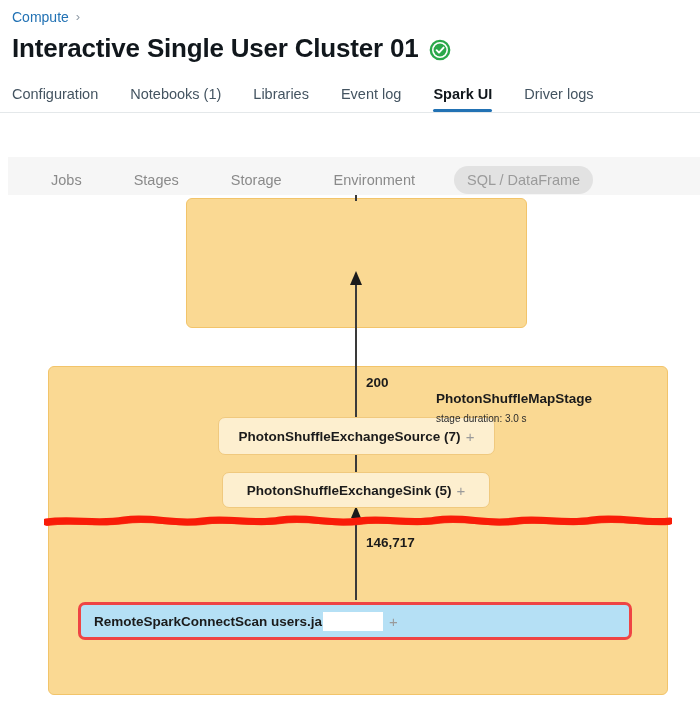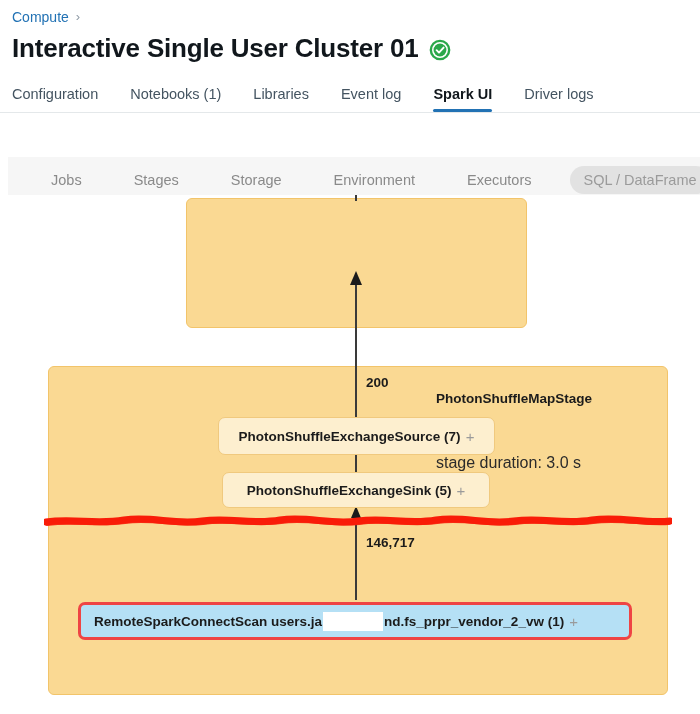--- a/index.html
+++ b/index.html
@@ -103,21 +103,21 @@
     position: absolute; font-size: 13.5px; font-weight: bold; color: #1b1b1b;
   }
   .label-200    { left: 366px; top: 180px; }
   .label-146717 { left: 366px; top: 340px; }
 
   .stage-meta { position: absolute; left: 436px; top: 194px; }
   .stage-meta .stage-name {
     font-size: 13.5px; font-weight: bold; color: #1b1b1b; line-height: 19px;
   }
   .stage-meta .stage-duration {
-    font-size: 16px; color: #2b2b2b; line-height: 21px; margin-top: 44px;
+    font-size: 10px; color: #2b2b2b; line-height: 21px;
   }
 
   .dag-svg { position: absolute; left: 0; top: 0; width: 700px; height: 519px; pointer-events: none; }
 
   .redline-wrap {
     position: absolute; left: 44px; top: 318px; width: 628px; height: 16px;
   }
 </style>
 </head>
 <body>
@@ -146,21 +146,20 @@
     <div class="tab active">Spark UI</div>
     <div class="tab">Driver logs</div>
   </div>
   <div class="tabs-rule"></div>
 
   <div class="subnav">
     <div class="subnav-item">Jobs</div>
     <div class="subnav-item">Stages</div>
     <div class="subnav-item">Storage</div>
     <div class="subnav-item">Environment</div>
-    <div class="subnav-item">Executors</div>
     <div class="subnav-item selected">SQL / DataFrame</div>
   </div>
 
   <div class="dag">
 
     <div class="stage-box stage-top"></div>
     <div class="stage-box stage-main"></div>
 
     <svg class="dag-svg">
 
@@ -188,21 +187,20 @@
     </div>
 
     <div class="node node-cream node-sink">
       <span>PhotonShuffleExchangeSink (5)</span>
       <span class="plus">+</span>
     </div>
 
     <div class="node node-blue node-scan">
       <span>RemoteSparkConnectScan users.ja</span>
       <span class="redaction"></span>
-      <span>nd.fs_prpr_vendor_2_vw (1)</span>
       <span class="plus">+</span>
     </div>
 
     <div class="edge-label label-200">200</div>
     <div class="edge-label label-146717">146,717</div>
 
     <div class="stage-meta">
       <div class="stage-name">PhotonShuffleMapStage</div>
       <div class="stage-duration">stage duration: 3.0 s</div>
     </div>

